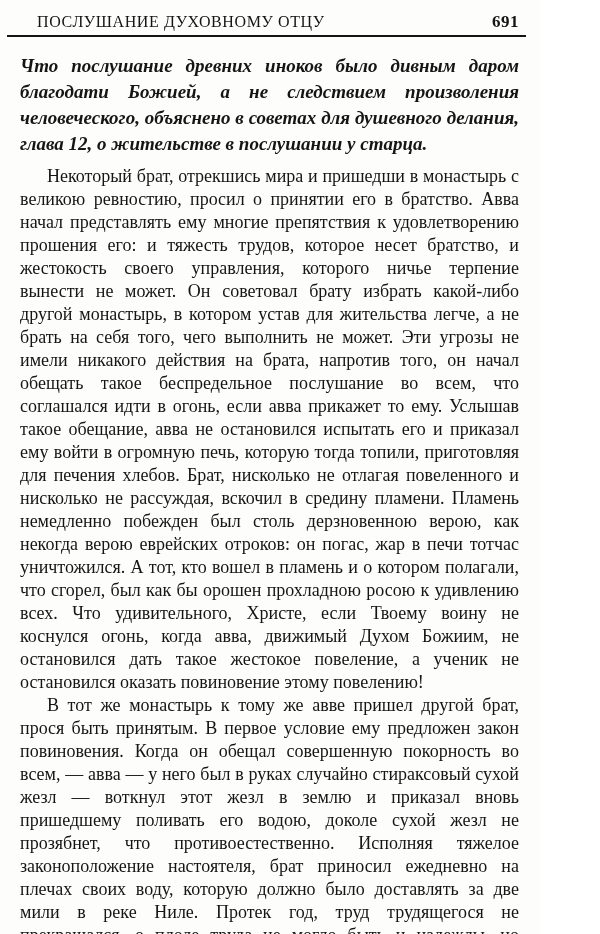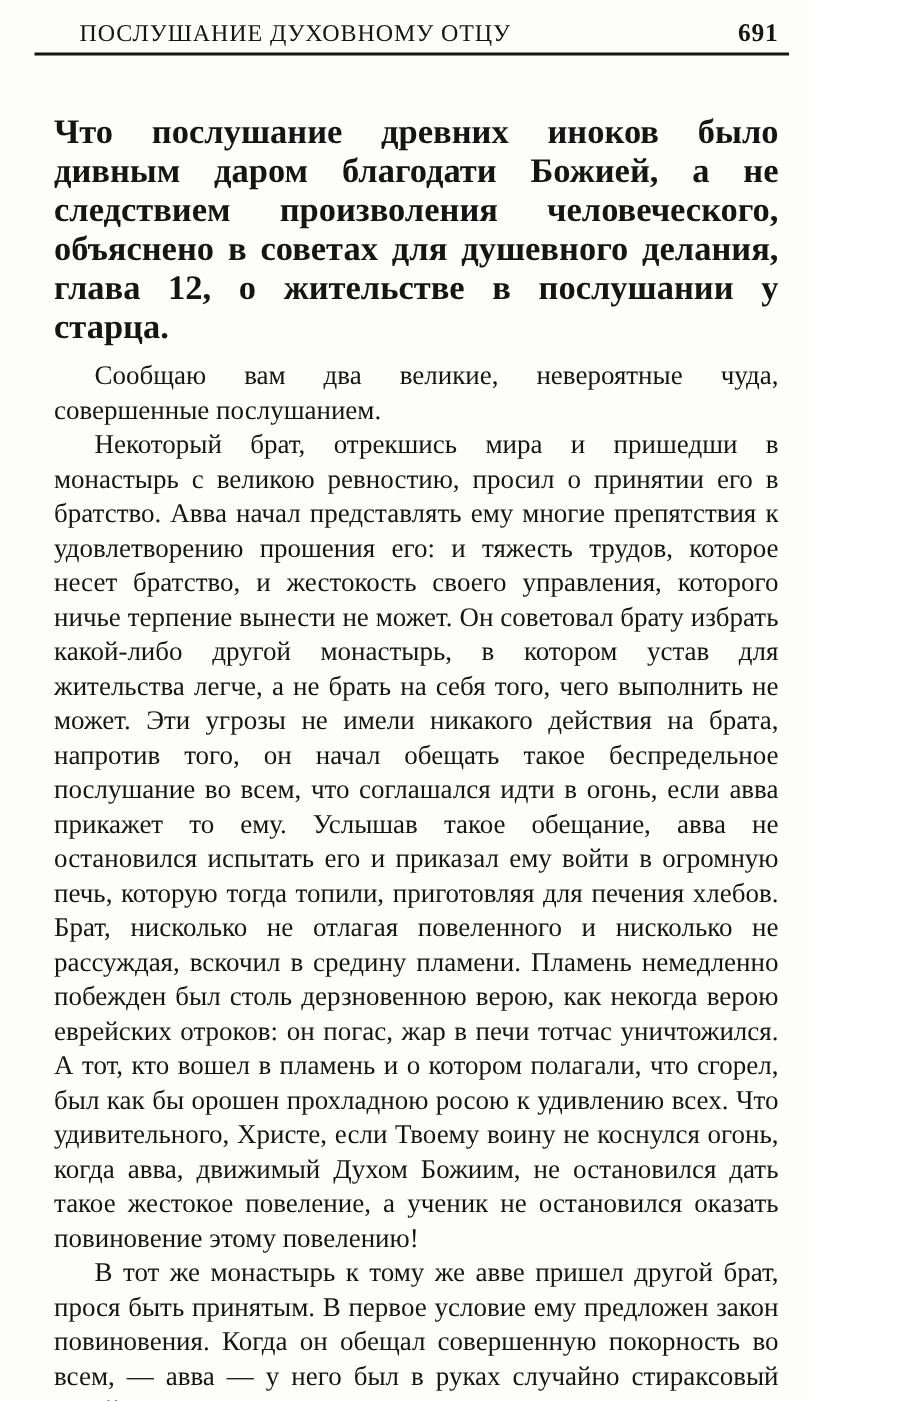--- a/index.html
+++ b/index.html
@@ -9,21 +9,21 @@
   }
   .page {
     position: relative;
     width: 540px;
     height: 934px;
     margin: 0;
     background: #fdfdfb;
     color: #151515;
     font-family: "Liberation Serif", "DejaVu Serif", serif;
     box-sizing: border-box;
-    padding: 12px 21px 0 36px;
+    padding: 12px 21px 0 20px;
     overflow: hidden;
   }
   .running-header {
     display: flex;
     justify-content: space-between;
     align-items: baseline;
   }
   .running-header .title {
     font-size: 16px;
     letter-spacing: 0.6px;
@@ -34,23 +34,24 @@
     font-size: 17px;
     font-weight: bold;
     letter-spacing: 0.5px;
   }
   .header-rule {
     height: 2px;
     background: #141414;
     margin: 3px -7px 0 -13px;
   }
   .lead-heading {
-    margin: 38px 0 8px 0;
+    margin: 16px 0 8px 0;
     font-weight: bold;
-    font-size: 23px;
+    font-style: italic;
+    font-size: 19px;
     line-height: 26px;
     text-align: justify;
     hyphens: auto;
     -webkit-hyphens: auto;
   }
   .body-text p {
     margin: 0;
     font-size: 18px;
     line-height: 23px;
     text-align: justify;
@@ -67,18 +68,17 @@
   <div class="running-header">
     <span class="title">ПОСЛУШАНИЕ ДУХОВНОМУ ОТЦУ</span>
     <span class="page-number">691</span>
   </div>
 
   <div class="header-rule"></div>
 
   <div class="lead-heading">Что послушание древних иноков было дивным даром благодати Божией, а не следствием произволения человеческого, объяснено в советах для душевного делания, глава 12, о жительстве в послушании у старца.</div>
 
   <div class="body-text">
-    <p>Сообщаю вам два великие, невероятные чуда, совершенные послушанием.</p>
     <p>Некоторый брат, отрекшись мира и пришедши в монастырь с великою ревностию, просил о принятии его в братство. Авва начал представлять ему многие препятствия к удовлетворению прошения его: и тяжесть трудов, которое несет братство, и жестокость своего управления, которого ничье терпение вынести не может. Он советовал брату избрать какой-либо другой монастырь, в котором устав для жительства легче, а не брать на себя того, чего выполнить не может. Эти угрозы не имели никакого действия на брата, напротив того, он начал обещать такое беспредельное послушание во всем, что соглашался идти в огонь, если авва прикажет то ему. Услышав такое обещание, авва не остановился испытать его и приказал ему войти в огромную печь, которую тогда топили, приготовляя для печения хлебов. Брат, нисколько не отлагая повеленного и нисколько не рассуждая, вскочил в средину пламени. Пламень немедленно побежден был столь дерзновенною верою, как некогда верою еврейских отроков: он погас, жар в печи тотчас уничтожился. А тот, кто вошел в пламень и о котором полагали, что сгорел, был как бы орошен прохладною росою к удивлению всех. Что удивительного, Христе, если Твоему воину не коснулся огонь, когда авва, движимый Духом Божиим, не остановился дать такое жестокое повеление, а ученик не остановился оказать повиновение этому повелению!</p>
     <p>В тот же монастырь к тому же авве пришел другой брат, прося быть принятым. В первое условие ему предложен закон повиновения. Когда он обещал совершенную покорность во всем, — авва — у него был в руках случайно стираксовый сухой жезл — воткнул этот жезл в землю и приказал вновь пришедшему поливать его водою, доколе сухой жезл не прозябнет, что противоестественно. Исполняя тяжелое законоположение настоятеля, брат приносил ежедневно на плечах своих воду, которую должно было доставлять за две мили в реке Ниле. Протек год, труд трудящегося не прекращался, о плоде труда не могло быть и надежды, но добродетель послушания продолжала свой подвиг.</p>
   </div>
 
 </div>
 
 </body></html>

